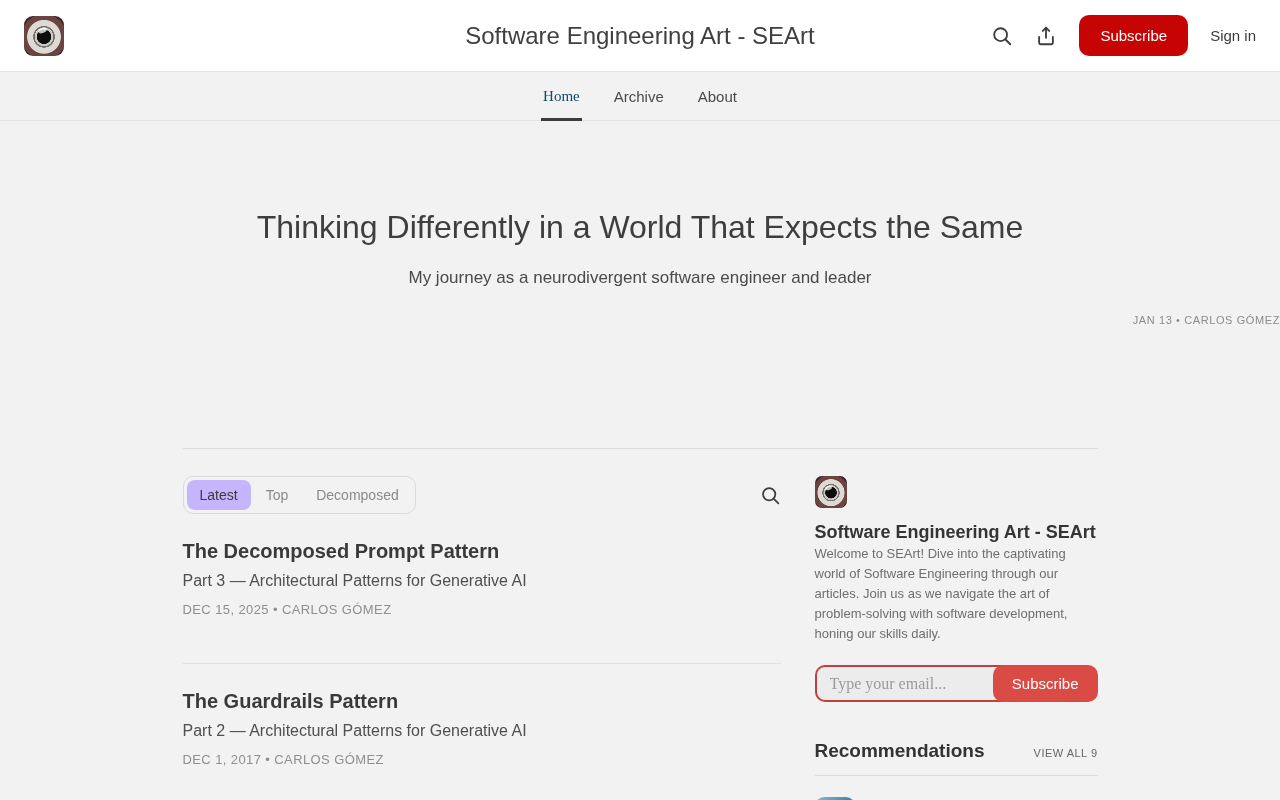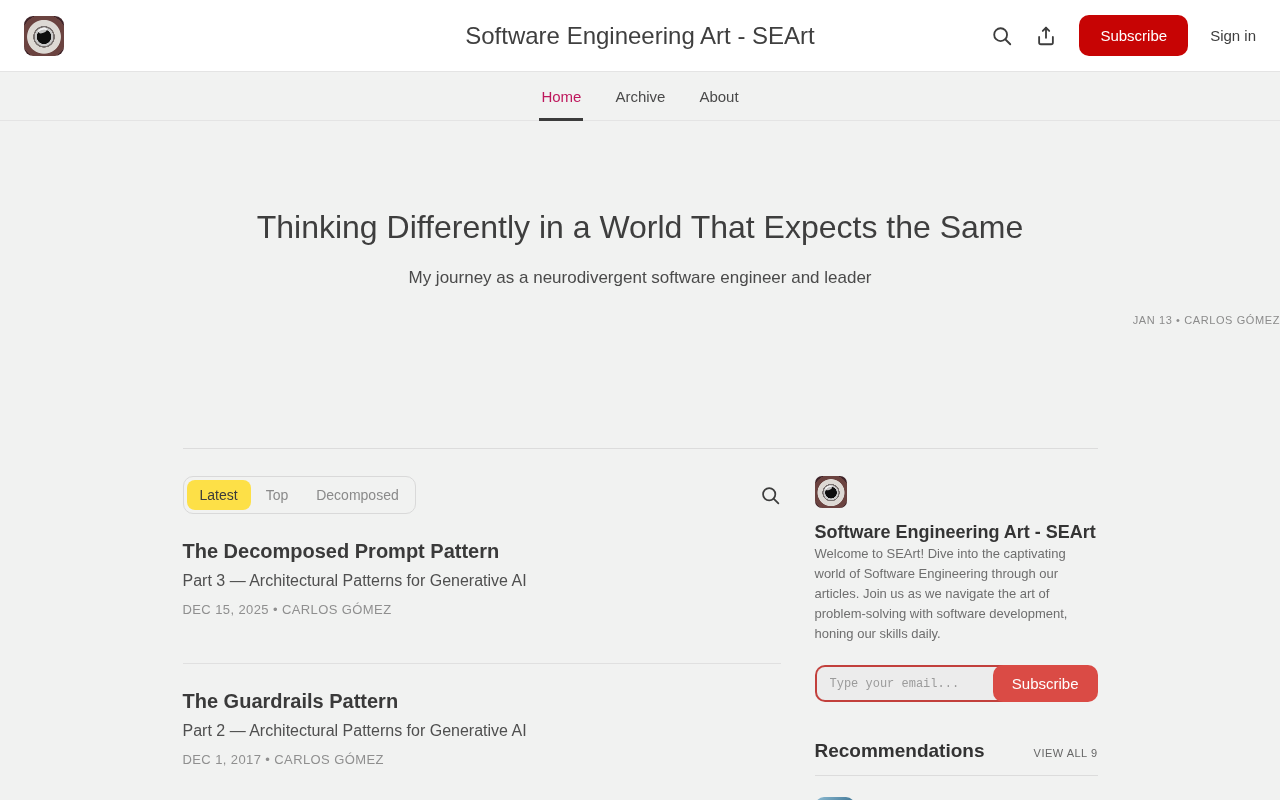--- a/index.html
+++ b/index.html
@@ -49,21 +49,21 @@
   
   .site-nav {
     height:50px; background:#f1f2f1;
     border-top:1px solid #e4e4e4; border-bottom:1px solid #e4e4e4;
     display:flex; justify-content:center; align-items:stretch; gap:30px;
   }
   .nav-item {
     display:flex; align-items:center; font-size:15px; color:#4a4a4a;
     position:relative; cursor:pointer; padding:0 2px; text-decoration:none;
   }
-  .nav-item.active { color:#be185d; }
+  .nav-item.active { color:#0c4a6e;font-family:Liberation Serif, serif; }
   .nav-item.active::after {
     content:""; position:absolute; left:0; right:0; bottom:-1px;
     height:3px; background:#3c3c3c;
   }
 
   
   .hero { text-align:center; padding-top:88px; }
   .hero-title { font-size:32px; font-weight:500; color:#3e3e3e; }
   .hero-subtitle { font-size:17px; font-weight:400; color:#4a4a4a; margin-top:22px; }
   .hero-meta { font-size:11px; color:#8b8b8b; letter-spacing:.6px; margin-top:26px;text-align:right; }
@@ -79,39 +79,39 @@
   
   .feed-toolbar { display:flex; align-items:center; justify-content:space-between; }
   .tab-group {
     display:inline-flex; border:1px solid #d9d9d9; border-radius:10px;
     padding:3px; gap:2px; background:transparent;
   }
   .tab {
     font-size:14px; color:#8a8a8a; padding:7px 13px; border-radius:8px;
     cursor:pointer; background:none; border:none; font-family:inherit;
   }
-  .tab.active { background:#fde047; color:#3b3b3b; }
+  .tab.active { background:#c4b5fd; color:#3b3b3b; }
 
   
   .post { padding:26px 0 46px; border-bottom:1px solid #e0e0e0; cursor:pointer; }
   .post-title { font-size:20px; font-weight:600; color:#3a3a3a; }
   .post-subtitle { font-size:16px; font-weight:400; color:#4f4f4f; margin-top:9px; }
   .post-meta { font-size:13px; color:#8f8f8f; letter-spacing:.4px; margin-top:12px; }
 
   
   .side-logo { width:32px; height:32px; border-radius:7px; }
   .side-title { font-size:18px; font-weight:700; color:#343434; margin-top:14px; }
   .side-desc { font-size:13px; color:#6e6e6e; line-height:20px; margin-top:1px; }
 
   .sub-form { margin-top:21px; display:flex; height:37px; }
   .email-input {
     flex:1; min-width:0; background:#ececec;
     border:2px solid #c2403c; border-right:none;
     border-radius:10px 0 0 10px; padding:0 13px;
-    font-family:Liberation Mono, monospace; font-size:12px; color:#a16207; outline:none;
+    font-family:Liberation Serif, serif; font-size:16px; color:#a16207; outline:none;
   }
   .email-input::placeholder { color:#9b9b9b; }
   .form-sub-btn {
     background:#DA4B45; color:#fff; border:none; cursor:pointer;
     font-family:inherit; font-size:15px; padding:0 19px;
     border-radius:10px; margin-left:-10px;
   }
 
   .rec-section { margin-top:38px; }
   .rec-header {

